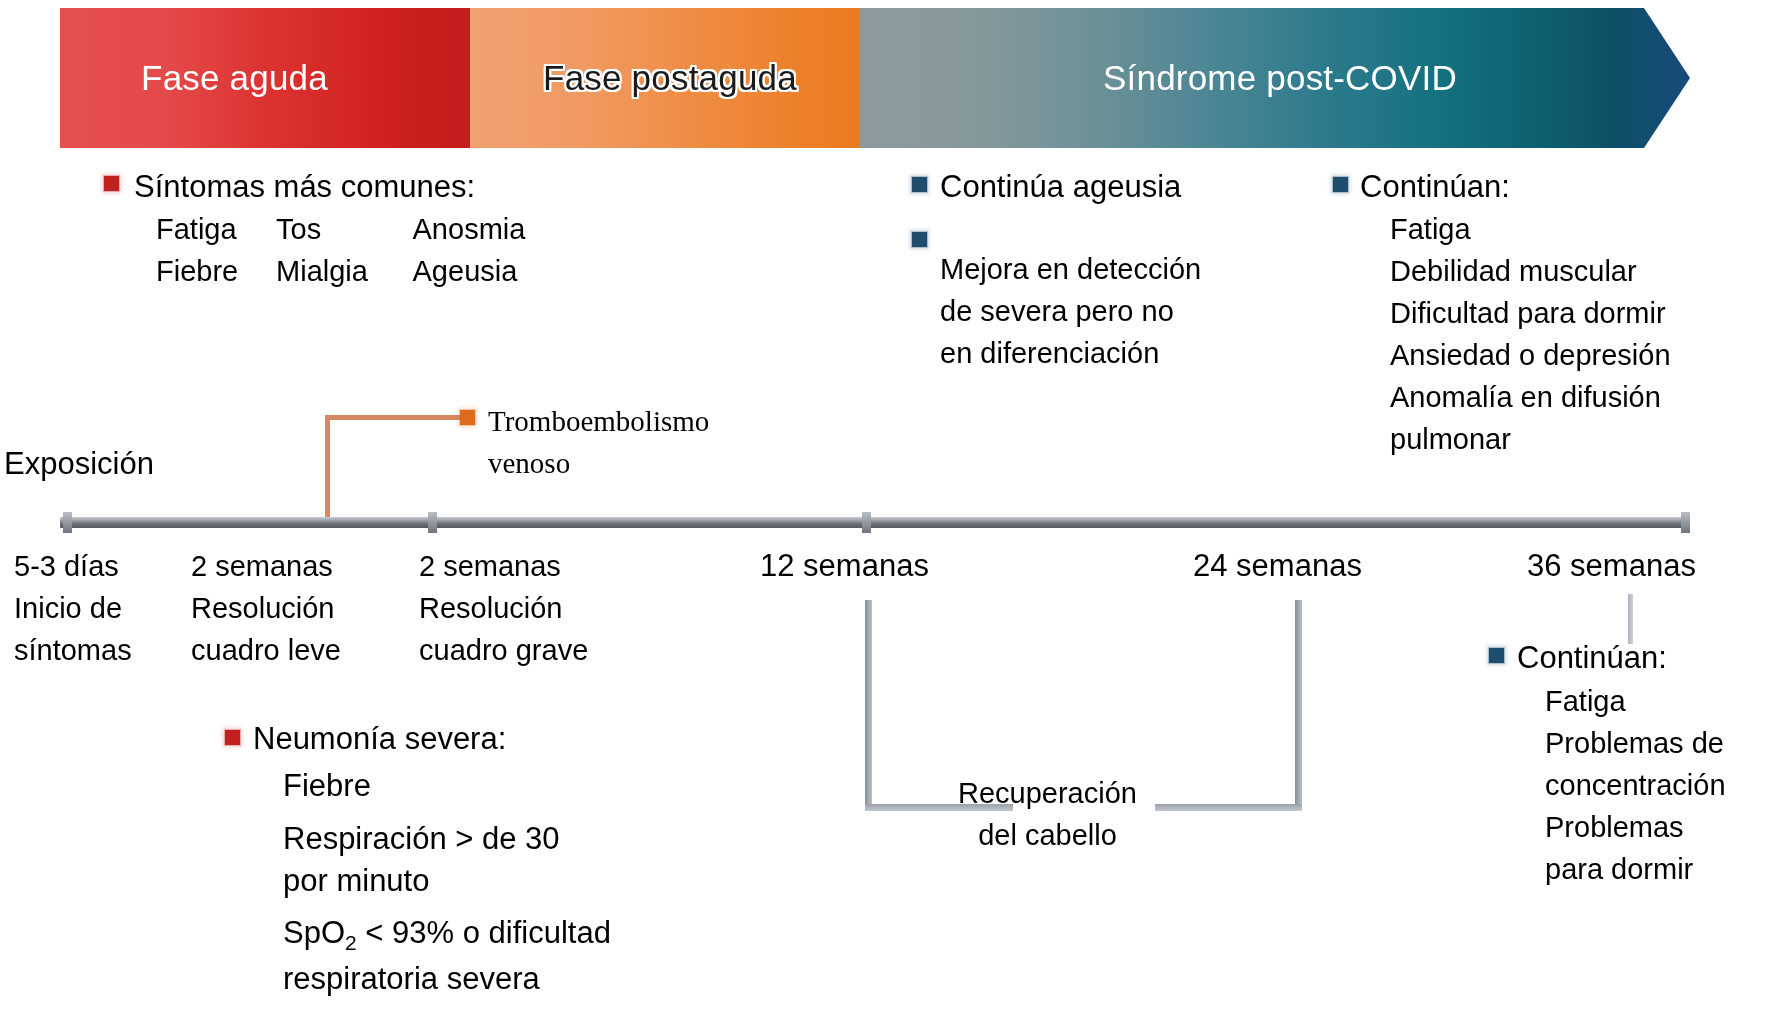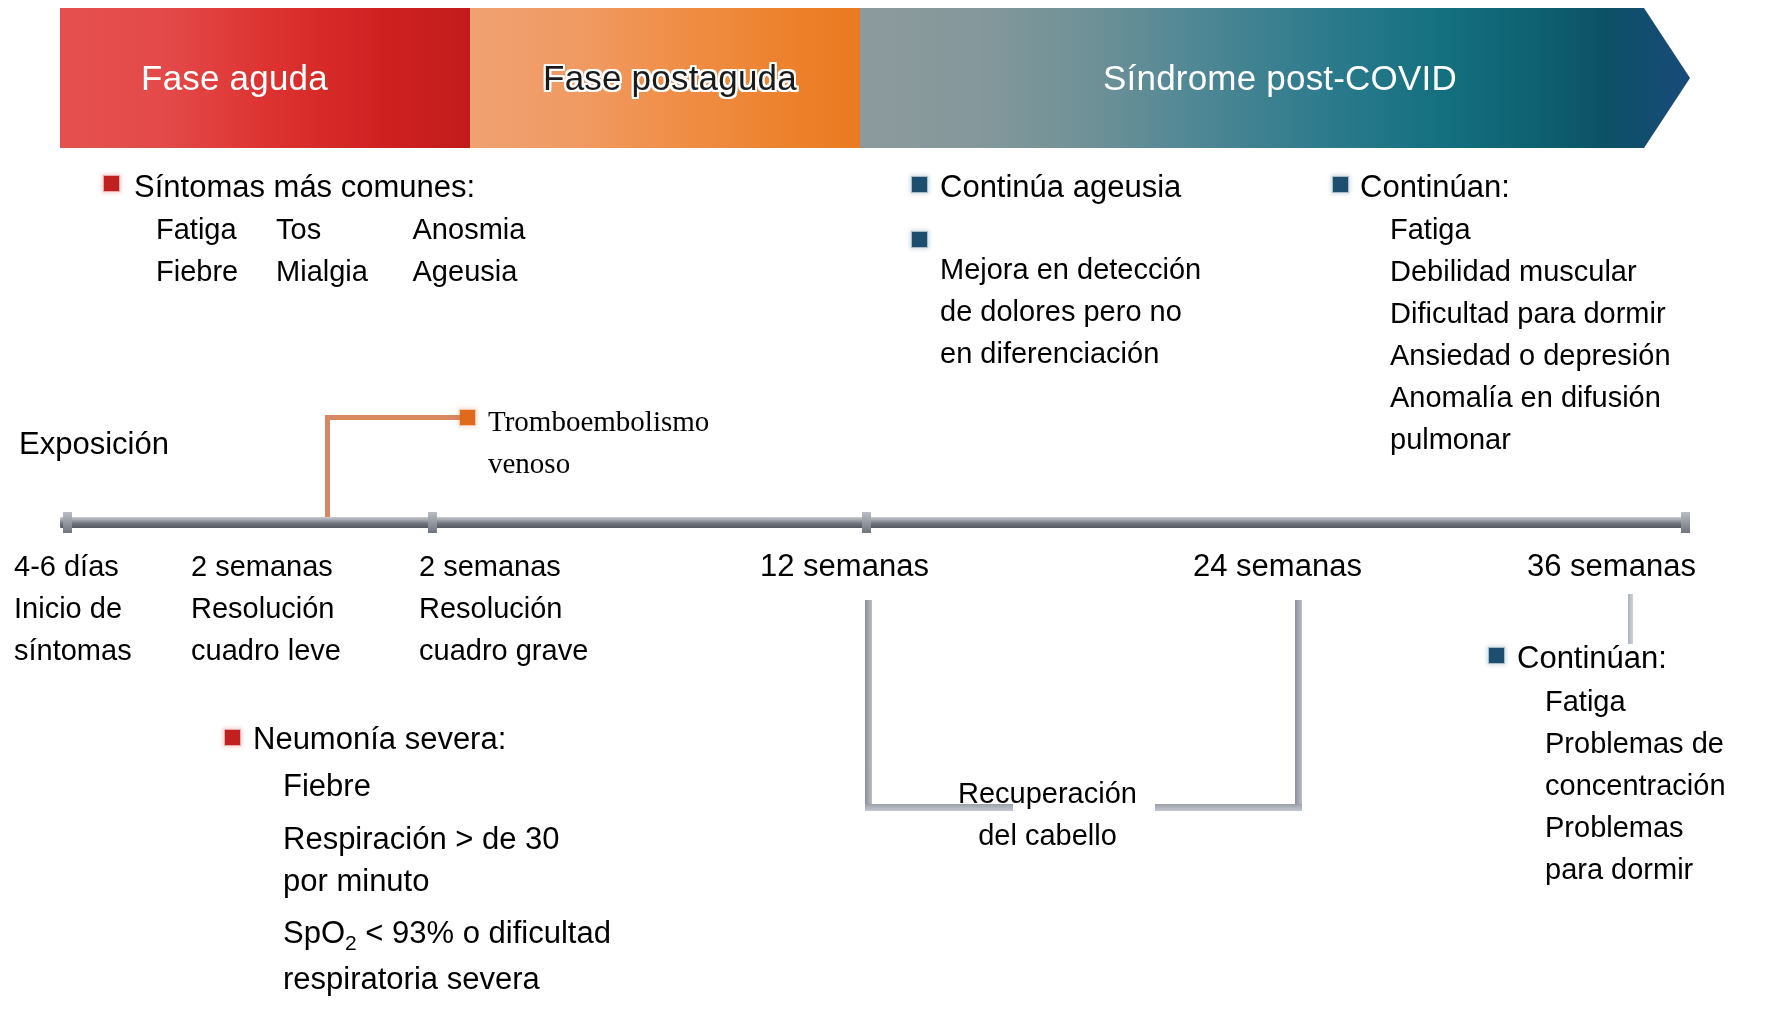--- a/index.html
+++ b/index.html
@@ -92,21 +92,21 @@
       <span>Ageusia</span>
     </div>
   </div>
 
   <div class="bullet navy" style="left:912px;top:177px;"></div>
   <div class="txt" style="left:940px;top:166px;">Continúa ageusia</div>
 
   <div class="bullet navy" style="left:912px;top:232px;"></div>
   <div class="blk" style="left:940px;top:220px;margin-top:28px;">
     <div>Mejora en detección</div>
-    <div>de dolores pero no</div>
+    <div>de severa pero no</div>
     <div>en diferenciación</div>
   </div>
 
   <div class="bullet navy" style="left:1333px;top:177px;"></div>
   <div class="txt" style="left:1360px;top:166px;">Continúan:</div>
   <div class="blk" style="left:1390px;top:208px;">
     <div>Fatiga</div>
     <div>Debilidad muscular</div>
     <div>Dificultad para dormir</div>
     <div>Ansiedad o depresión</div>
@@ -115,30 +115,30 @@
   </div>
 
   <div class="elbow-v" style="left:325px;top:415px;height:107px;"></div>
   <div class="elbow-h" style="left:325px;top:415px;width:135px;"></div>
   <div class="bullet orange" style="left:460px;top:410px;"></div>
   <div class="blk" style="left:488px;top:400px;font-family:Liberation Serif, serif;">
     <div>Tromboembolismo</div>
     <div>venoso</div>
   </div>
 
-  <div class="txt" style="left:4px;top:423px;margin-left:15px;">Exposición</div>
+  <div class="txt" style="left:4px;top:443px;">Exposición</div>
 
   <div id="axis"></div>
   <div class="tick" style="left:63px;"></div>
   <div class="tick" style="left:428px;"></div>
   <div class="tick" style="left:862px;"></div>
   <div class="tick" style="left:1681px;"></div>
 
   <div class="blk" style="left:14px;top:545px;">
-    <div>4-6 días</div>
+    <div>5-3 días</div>
     <div>Inicio de</div>
     <div>síntomas</div>
   </div>
   <div class="blk" style="left:191px;top:545px;">
     <div>2 semanas</div>
     <div>Resolución</div>
     <div>cuadro leve</div>
   </div>
   <div class="blk" style="left:419px;top:545px;">
     <div>2 semanas</div>

